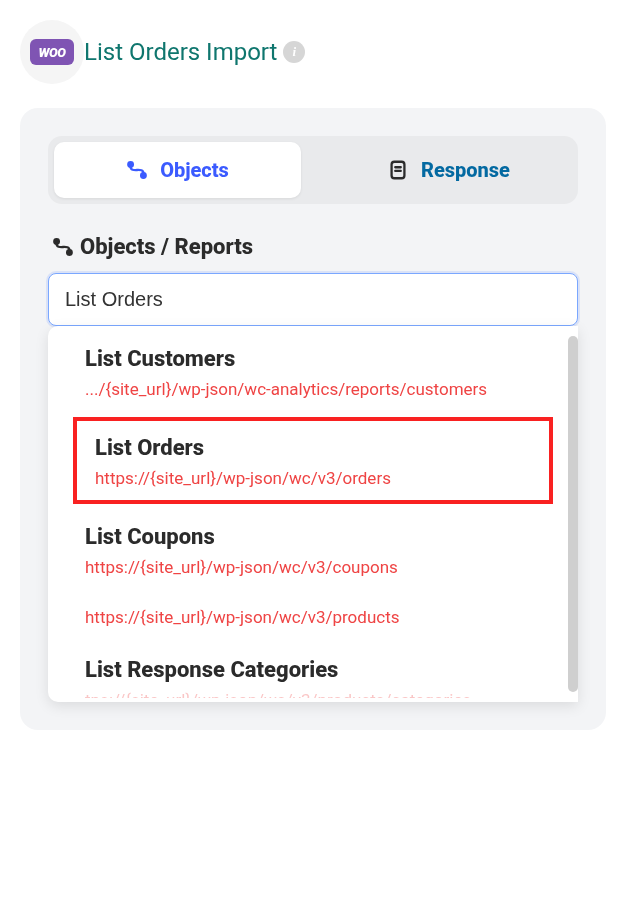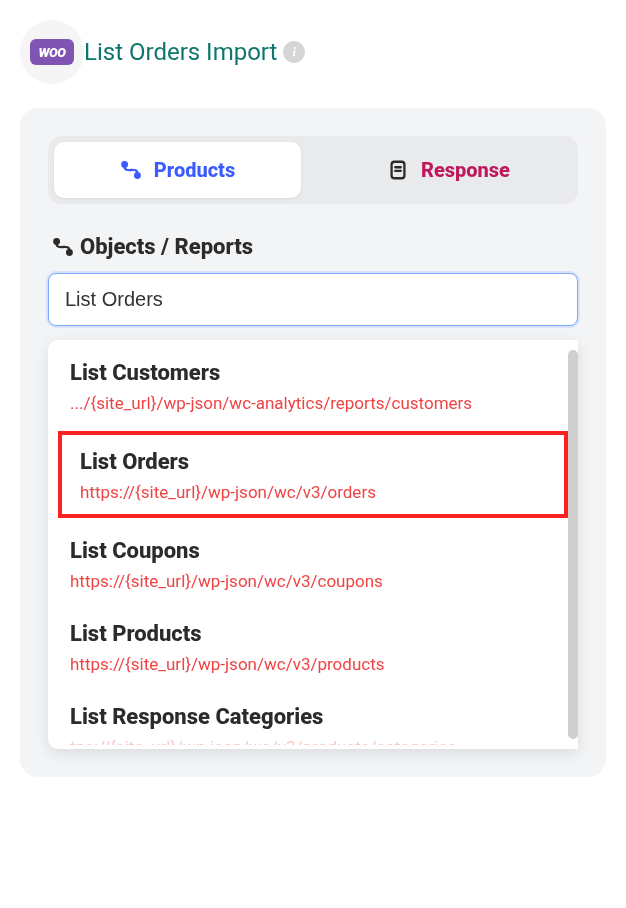--- a/index.html
+++ b/index.html
@@ -81,21 +81,21 @@
       font-size: 20px;
       font-weight: 800;
       cursor: pointer;
     }
     .tab.active {
       background: #fff;
       color: #3b5bff;
       box-shadow: 0 1px 3px rgba(0,0,0,0.08);
     }
     .tab.inactive {
-      color: #be185d;
+      color: #0369a1;
       margin-left: 24px;
     }
     .route-icon {
       width: 22px;
       height: 22px;
       display: inline-block;
     }
     .section-header {
       display: flex;
       align-items: center;
@@ -115,22 +115,21 @@
       border: 1px solid #7aa7ff;
       border-radius: 8px;
       outline: none;
       background: #fff;
       color: #333;
       box-shadow: 0 0 0 2px rgba(80,130,255,0.15);
     }
     .dropdown {
       background: #fff;
       border-radius: 10px 0 0 10px;
-      margin-top: 14px;
-      padding: 4px 0;
+      padding: 4px 15px;
       position: relative;
       box-shadow: 0 4px 14px rgba(0,0,0,0.1);
       max-height: 470px;
       overflow: hidden;
     }
     .dropdown::after {
       content: "";
       position: absolute;
       right: 0;
       top: 10px;
@@ -174,21 +173,21 @@
 
   <div class="tabs">
     <div class="tab active">
       <span class="route-icon">
         <svg viewBox="0 0 24 24" width="22" height="22" fill="none" stroke="#3b5bff" stroke-width="2.5" stroke-linecap="round">
           <circle cx="5" cy="6" r="2.5" fill="#3b5bff"></circle>
           <circle cx="19" cy="18" r="2.5" fill="#3b5bff"></circle>
           <path d="M5 8.5 C 5 16, 19 8, 19 15.5"></path>
         </svg>
       </span>
-      <span>Products</span>
+      <span>Objects</span>
     </div>
     <div class="tab inactive">
       <span class="route-icon">
         <svg viewBox="0 0 24 24" width="22" height="22" fill="none" stroke="#2b2b2b" stroke-width="2.5" stroke-linecap="round" stroke-linejoin="round">
           <rect x="5" y="3" width="14" height="18" rx="3"></rect>
           <line x1="9" y1="9" x2="15" y2="9"></line>
           <line x1="9" y1="13" x2="15" y2="13"></line>
         </svg>
       </span>
       <span>Response</span>
@@ -215,21 +214,20 @@
     </div>
     <div class="option highlighted">
       <div class="option-title">List Orders</div>
       <div class="option-url">https://{site_url}/wp-json/wc/v3/orders</div>
     </div>
     <div class="option">
       <div class="option-title">List Coupons</div>
       <div class="option-url">https://{site_url}/wp-json/wc/v3/coupons</div>
     </div>
     <div class="option">
-      <div class="option-title">List Products</div>
       <div class="option-url">https://{site_url}/wp-json/wc/v3/products</div>
     </div>
     <div class="option" style="padding-bottom:0;">
       <div class="option-title">List Response Categories</div>
       <div class="option-url" style="opacity:0.3; overflow:hidden; height:8px;">tps://{site_url}/wp-json/wc/v3/products/categories</div>
     </div>
   </div>
 
 </div>
 

